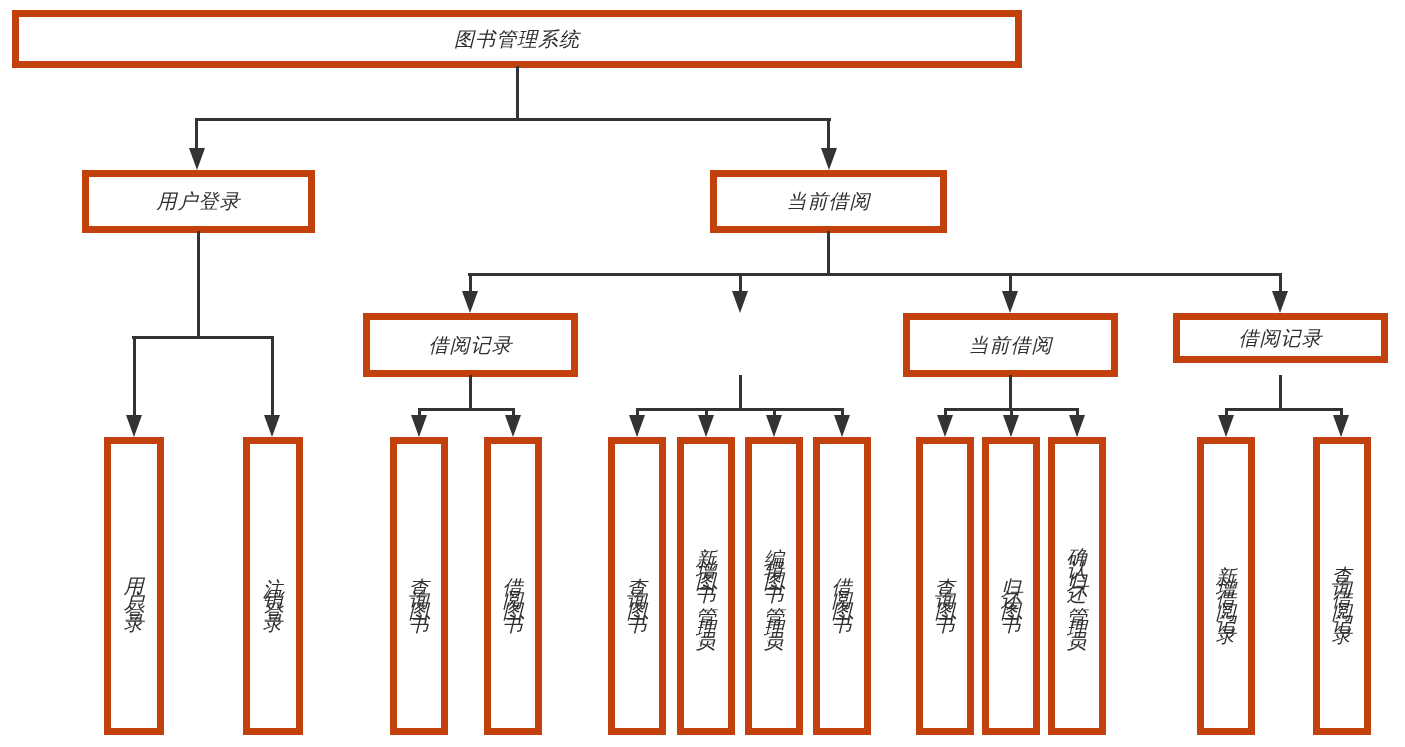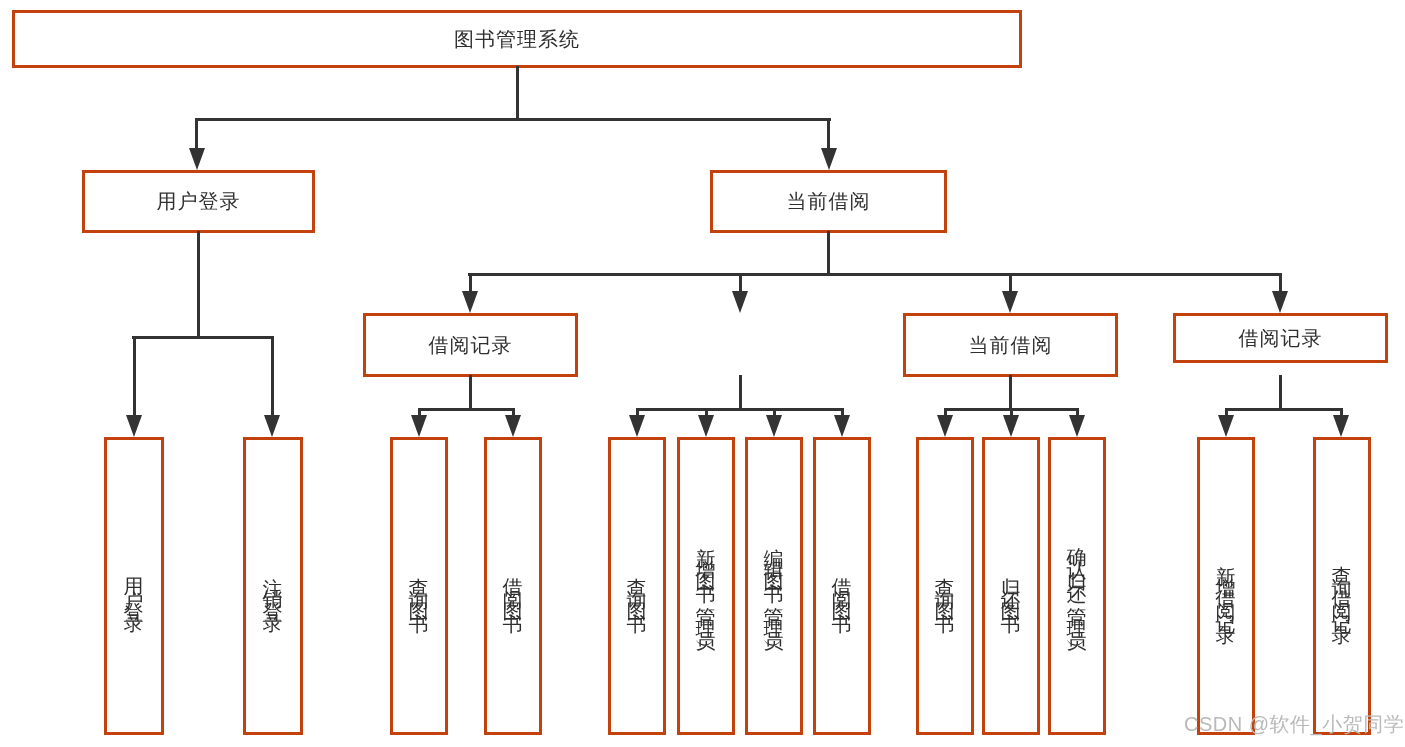--- a/index.html
+++ b/index.html
@@ -7,29 +7,30 @@
     position:relative;
     width:1405px; height:747px;
     background:#ffffff;
     overflow:hidden;
     font-family:"Liberation Sans","DejaVu Sans",sans-serif;
     color:#2f2f2f;
   }
   .box {
     position:absolute;
     background:#ffffff;
-    border:3px solid #c2410c;
+    border:7px solid #c2410c;
     box-sizing:border-box;
     display:flex;
     align-items:center;
     justify-content:center;
     font-size:20px;
     letter-spacing:1px;
     color:#2f2f2f;
     white-space:nowrap;
+    font-style:italic;
   }
   .leaf {
     writing-mode:vertical-rl;
     text-orientation:mixed;
     letter-spacing:12px;
     font-size:20px;
     white-space:normal;
     line-height:1;
     padding:8px 0;
   }
@@ -146,15 +147,14 @@
   <div class="vl" style="left:1076px;top:408px;height:10px"></div>
   <div class="ah" style="left:1069px;top:415px"></div>
 
   <div class="vl" style="left:1279px;top:375px;height:35px"></div>
   <div class="hl" style="left:1225px;top:408px;width:117px"></div>
   <div class="vl" style="left:1225px;top:408px;height:10px"></div>
   <div class="ah" style="left:1218px;top:415px"></div>
   <div class="vl" style="left:1340px;top:408px;height:10px"></div>
   <div class="ah" style="left:1333px;top:415px"></div>
 
-  <div id="watermark">CSDN @软件_小贺同学</div>
 
 </div>
 
 </body></html>

